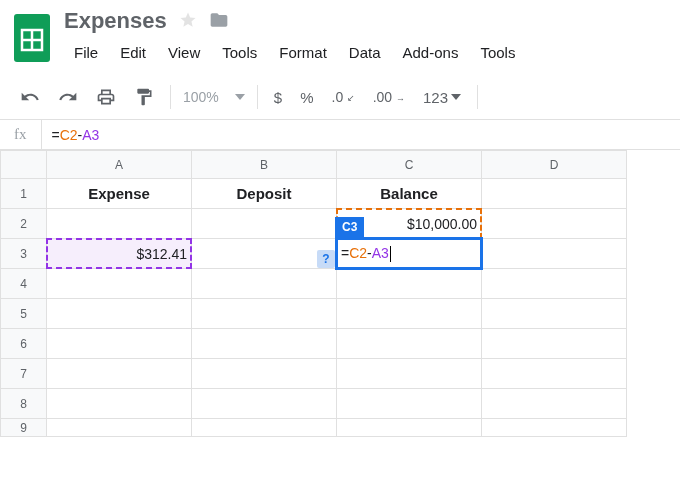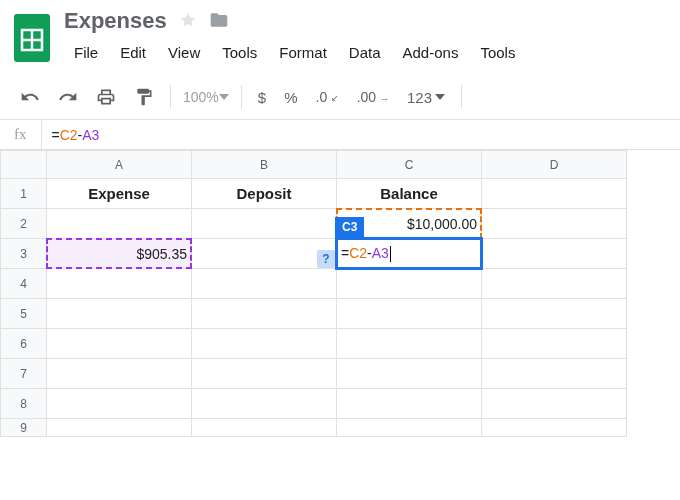--- a/index.html
+++ b/index.html
@@ -11,21 +11,21 @@
   .title-row { display: flex; align-items: center; gap: 12px; margin-bottom: 6px; }
   .doc-title { font-size: 22px; color: #5f6368; font-weight: 700; }
   .star-icon, .folder-icon { color: #c0c0c0; }
   
   .menubar { display: flex; gap: 2px; font-size: 15px; color: #202124; }
   .menubar div { padding: 4px 10px; cursor: pointer; }
   
   .toolbar { display: flex; align-items: center; padding: 6px 12px; gap: 2px; border-bottom: 1px solid #e0e0e0; margin-top: 10px; }
   .tool-btn { padding: 6px 8px; color: #5f6368; cursor: pointer; display: flex; align-items: center; justify-content: center; }
   .tool-sep { width: 1px; height: 24px; background: #e0e0e0; margin: 0 6px; }
-  .zoom { color: #9aa0a6; padding: 0 4px; display: flex; align-items: center; gap: 0; font-size: 14px;}
+  .zoom { color: #9aa0a6; padding: 0 4px; display: flex; align-items: center; gap: 16px; font-size: 14px;}
   .fmt-txt { color: #5f6368; font-weight: 400; font-size: 15px; }
   
   .formula-bar { display: flex; align-items: center; border-bottom: 1px solid #e0e0e0; height: 30px; }
   .fx { color: #9aa0a6; padding: 0 14px; font-size: 15px; font-family: serif; border-right: 1px solid #e0e0e0; height: 100%; display:flex; align-items:center;}
   .formula-content { padding-left: 10px; font-size: 14px; font-family: Arial; }
   .formula-content .eq { color: #202124; }
   .formula-content .ref1 { color: #e8710a; }
   .formula-content .op { color: #202124; }
   .formula-content .ref2 { color: #9334e6; }
   
@@ -167,21 +167,21 @@
     <td class="cell"></td>
     <td class="cell c2-cell">
       <span>$10,000.00</span>
       <div class="c2-border"></div>
     </td>
     <td class="cell"></td>
   </tr>
   <tr>
     <th class="row-h">3</th>
     <td class="cell a3-cell">
-      <span>$905.35</span>
+      <span>$312.41</span>
       <div class="a3-border"></div>
     </td>
     <td class="cell"></td>
     <td class="cell c3-cell">
       <div class="name-badge">C3</div>
       <div class="help-badge">?</div>
       <div class="c3-border"></div>
       <div class="c3-content">
         <span>=</span><span style="color:#e8710a">C2</span><span>-</span><span style="color:#9334e6">A3</span><span class="cursor"></span>
       </div>

